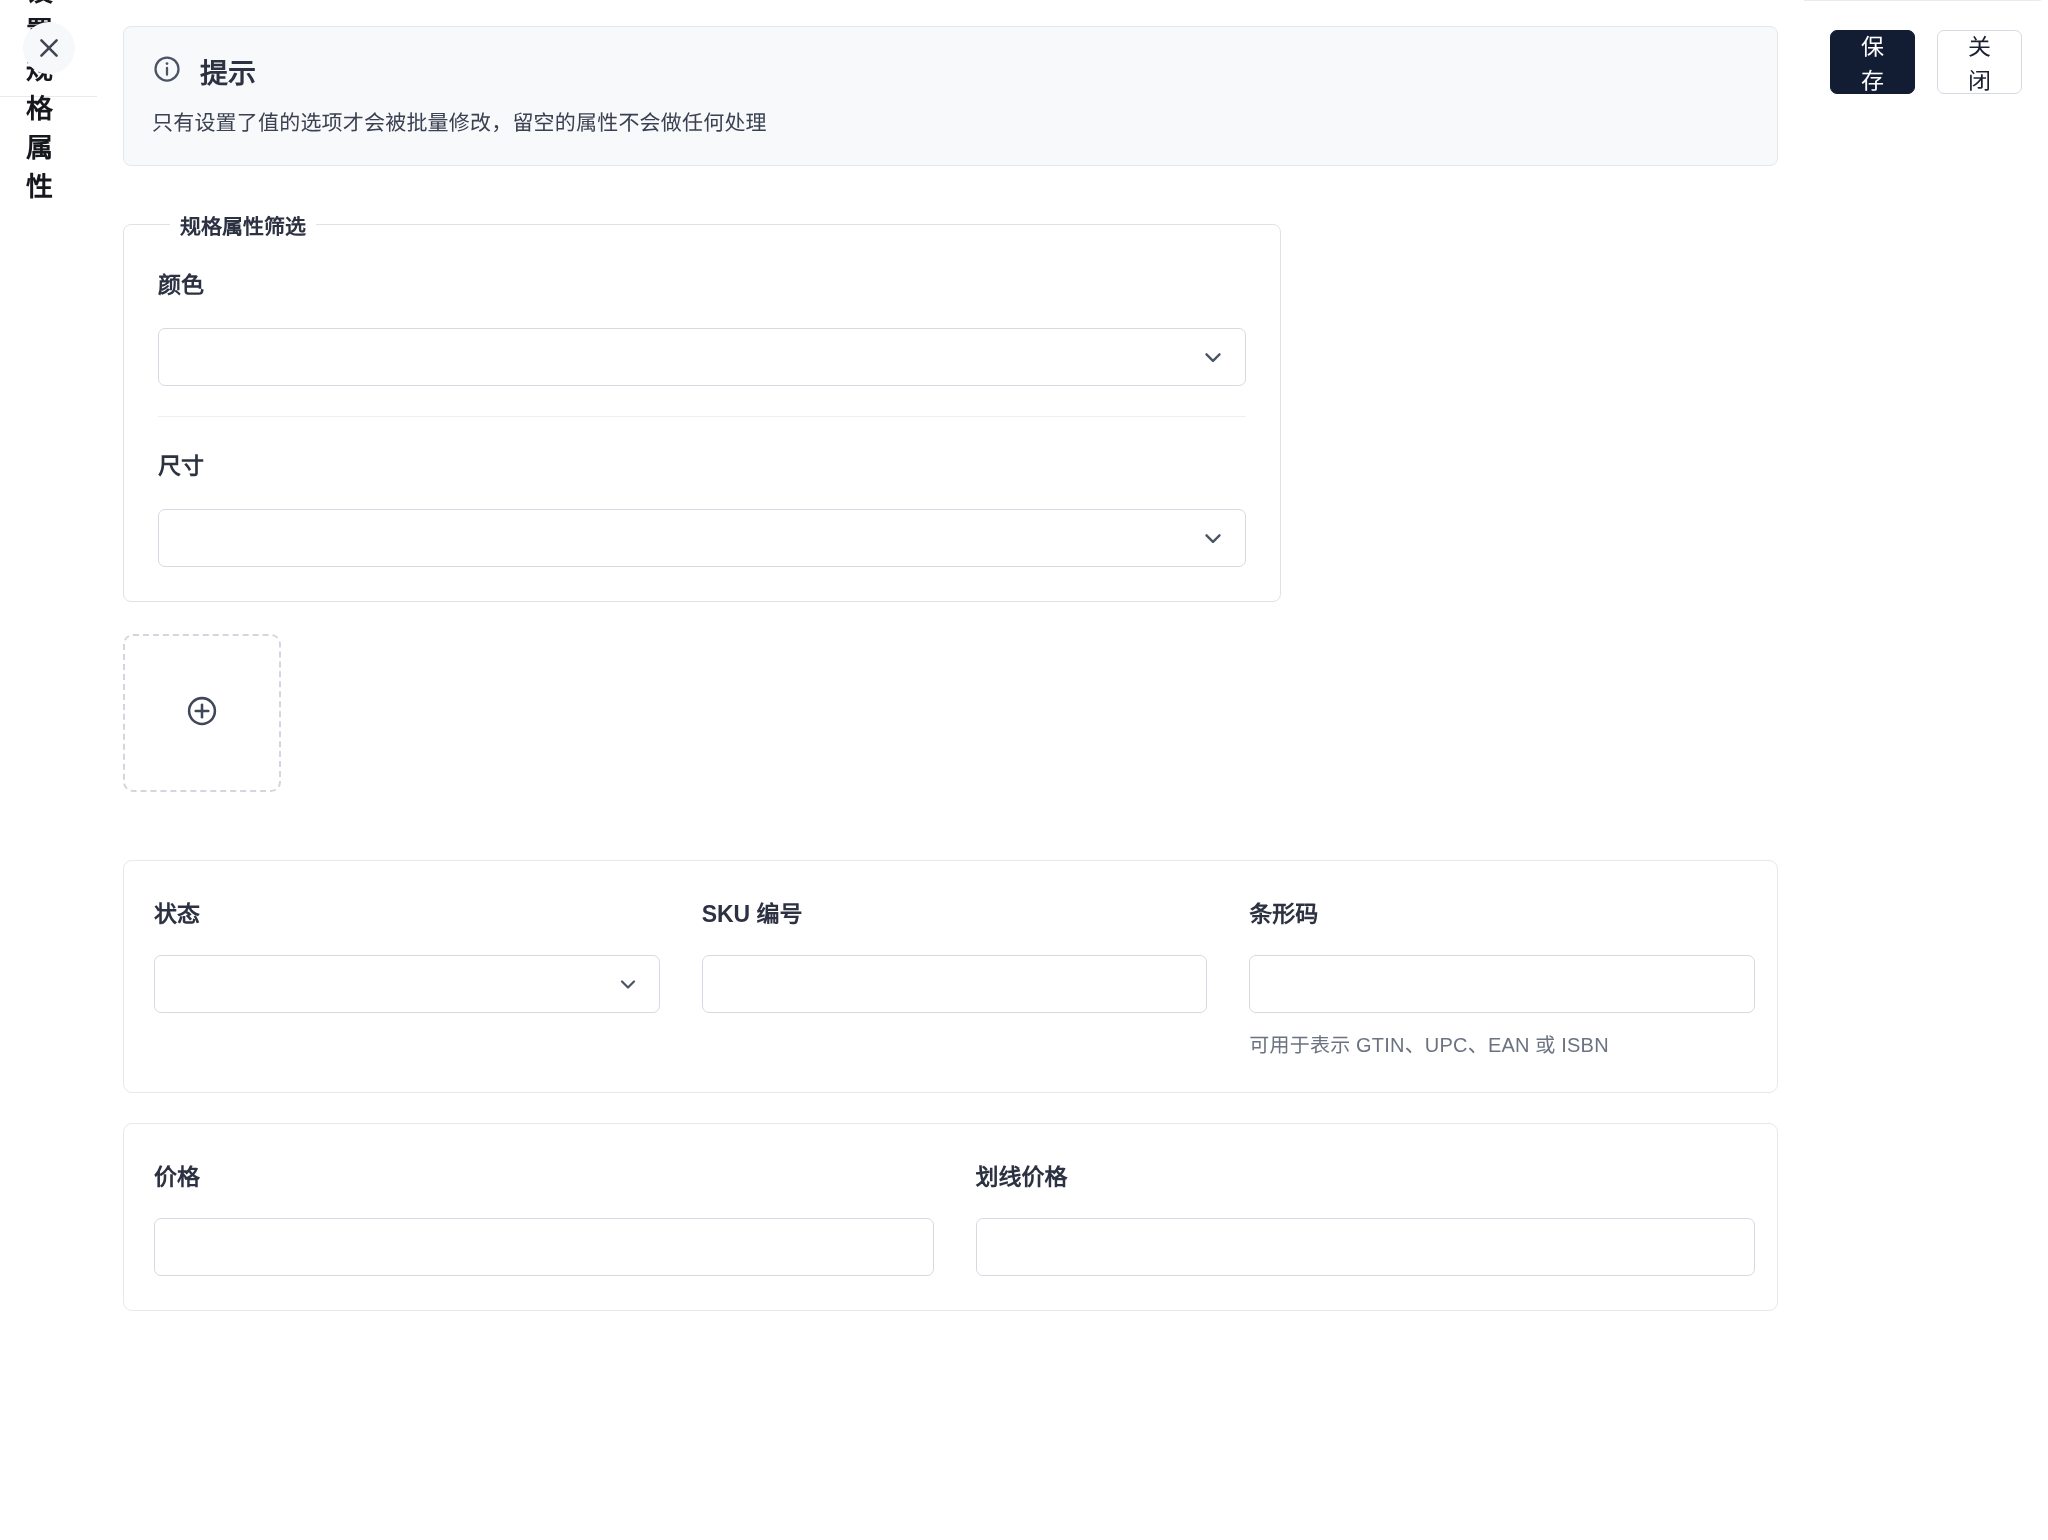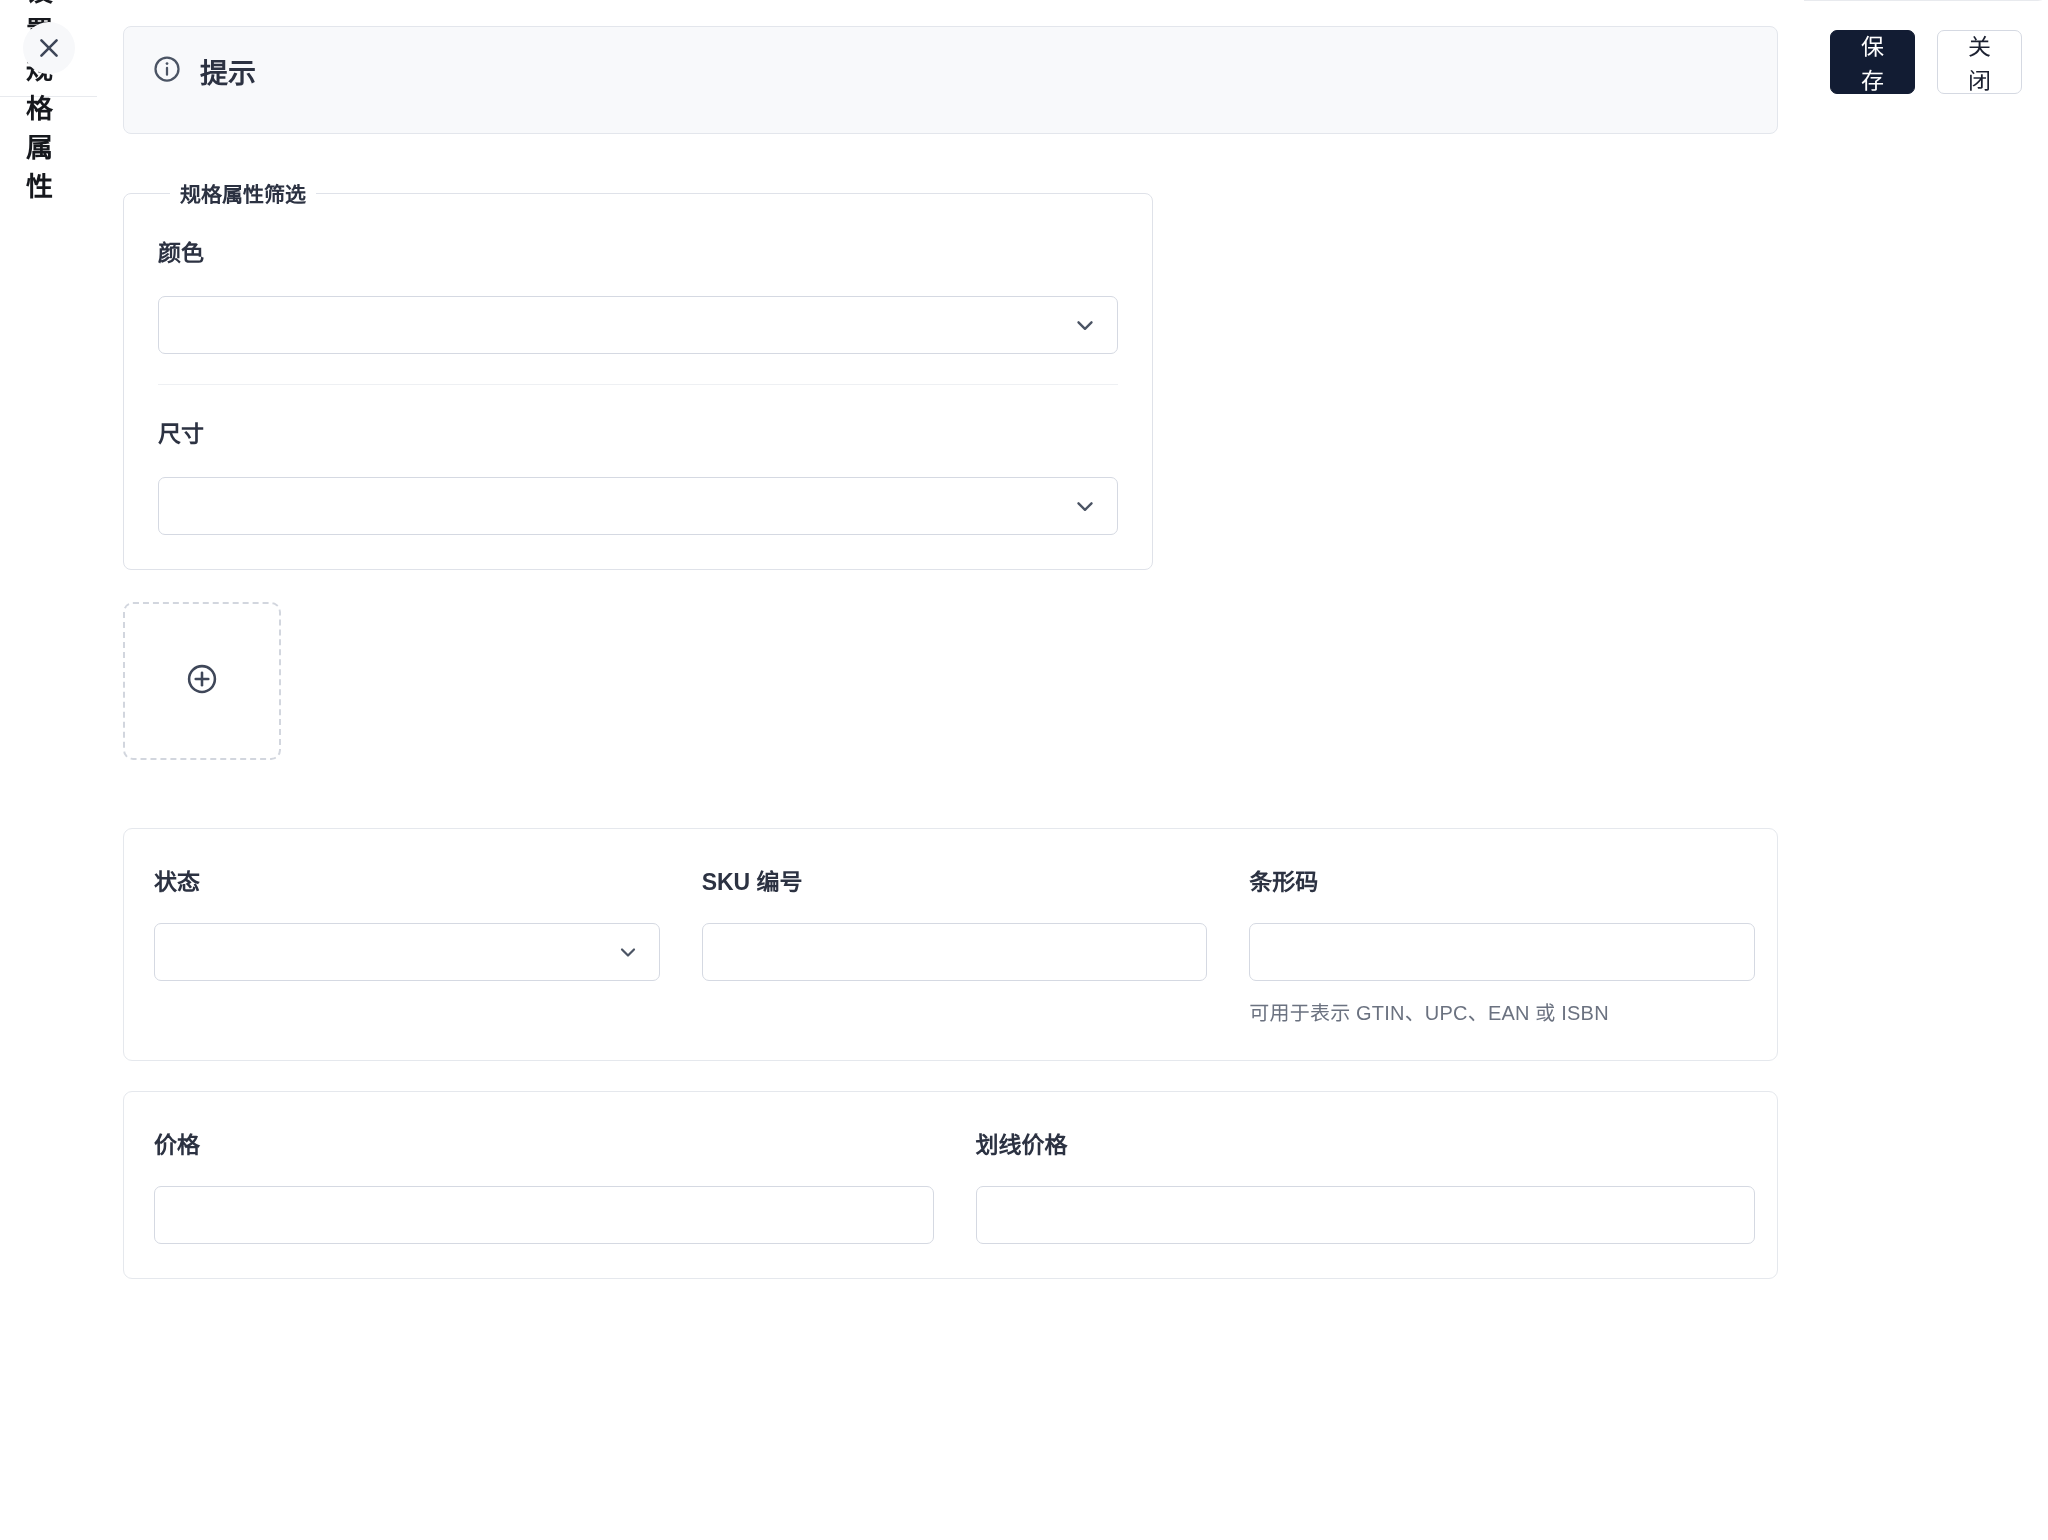--- a/index.html
+++ b/index.html
@@ -91,21 +91,21 @@
     line-height: 1.5;
     letter-spacing: .2px;
   }
 
   
   .spec-fieldset {
     border: 1px solid #dfe2e9;
     border-radius: 8px;
     margin: 0 0 32px 0;
     padding: 10px 34px 34px 34px;
-    width: 1030px;
+    width: 1158px;
   }
   .spec-fieldset > legend {
     font-size: 21px;
     font-weight: 700;
     color: #2c3242;
     padding: 0 10px;
     margin-left: 12px;
   }
   .spec-group { padding-top: 16px; }
   .spec-group + .spec-group { border-top: 1px solid #eef0f3; margin-top: 30px; padding-top: 30px; }
@@ -247,20 +247,21 @@
       <div class="notice-head">
         <span>
           <svg width="30" height="30" viewBox="0 0 24 24" fill="none" stroke="#4b5464" stroke-width="1.8">
             <circle cx="12" cy="12" r="9.2"></circle>
             <line x1="12" y1="11" x2="12" y2="16.5" stroke-linecap="round"></line>
             <circle cx="12" cy="7.6" r="1.1" fill="#4b5464" stroke="none"></circle>
           </svg>
         </span>
         <span class="notice-title">提示</span>
       </div>
+      <div class="notice-body">只有设置了值的选项才会被批量修改，留空的属性不会做任何处理</div>
     </div>
 
     <fieldset class="spec-fieldset">
       <legend>规格属性筛选</legend>
 
       <div class="spec-group">
         <label class="spec-label">颜色</label>
         <div class="select-wrap">
           <select class="select-box">
             <option value=""></option>

